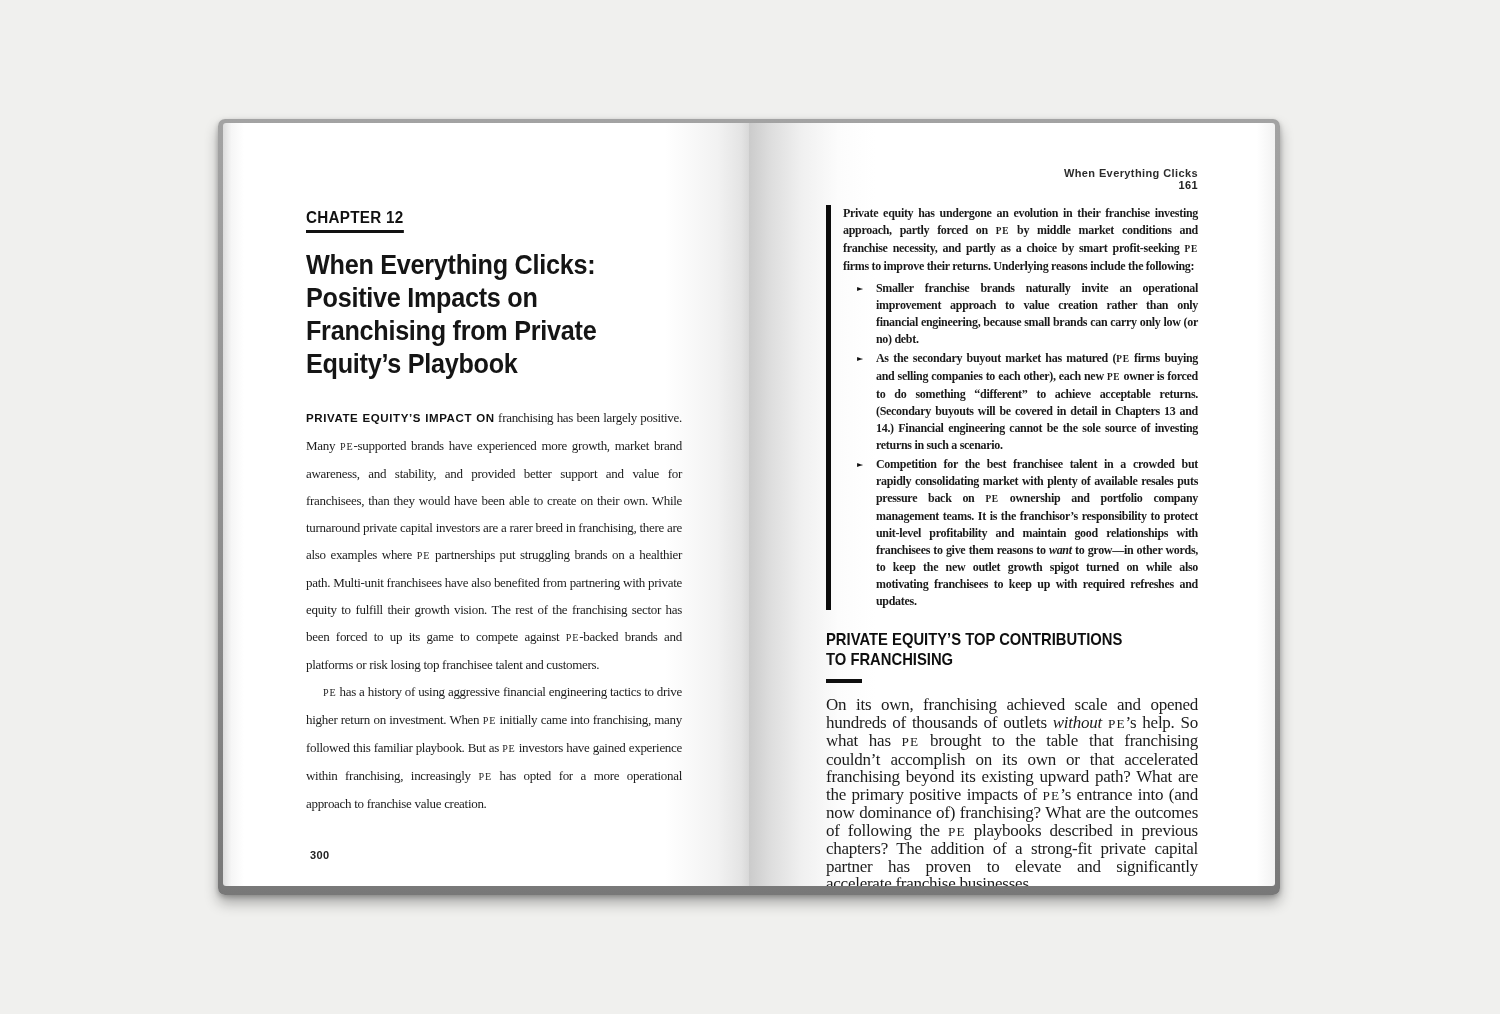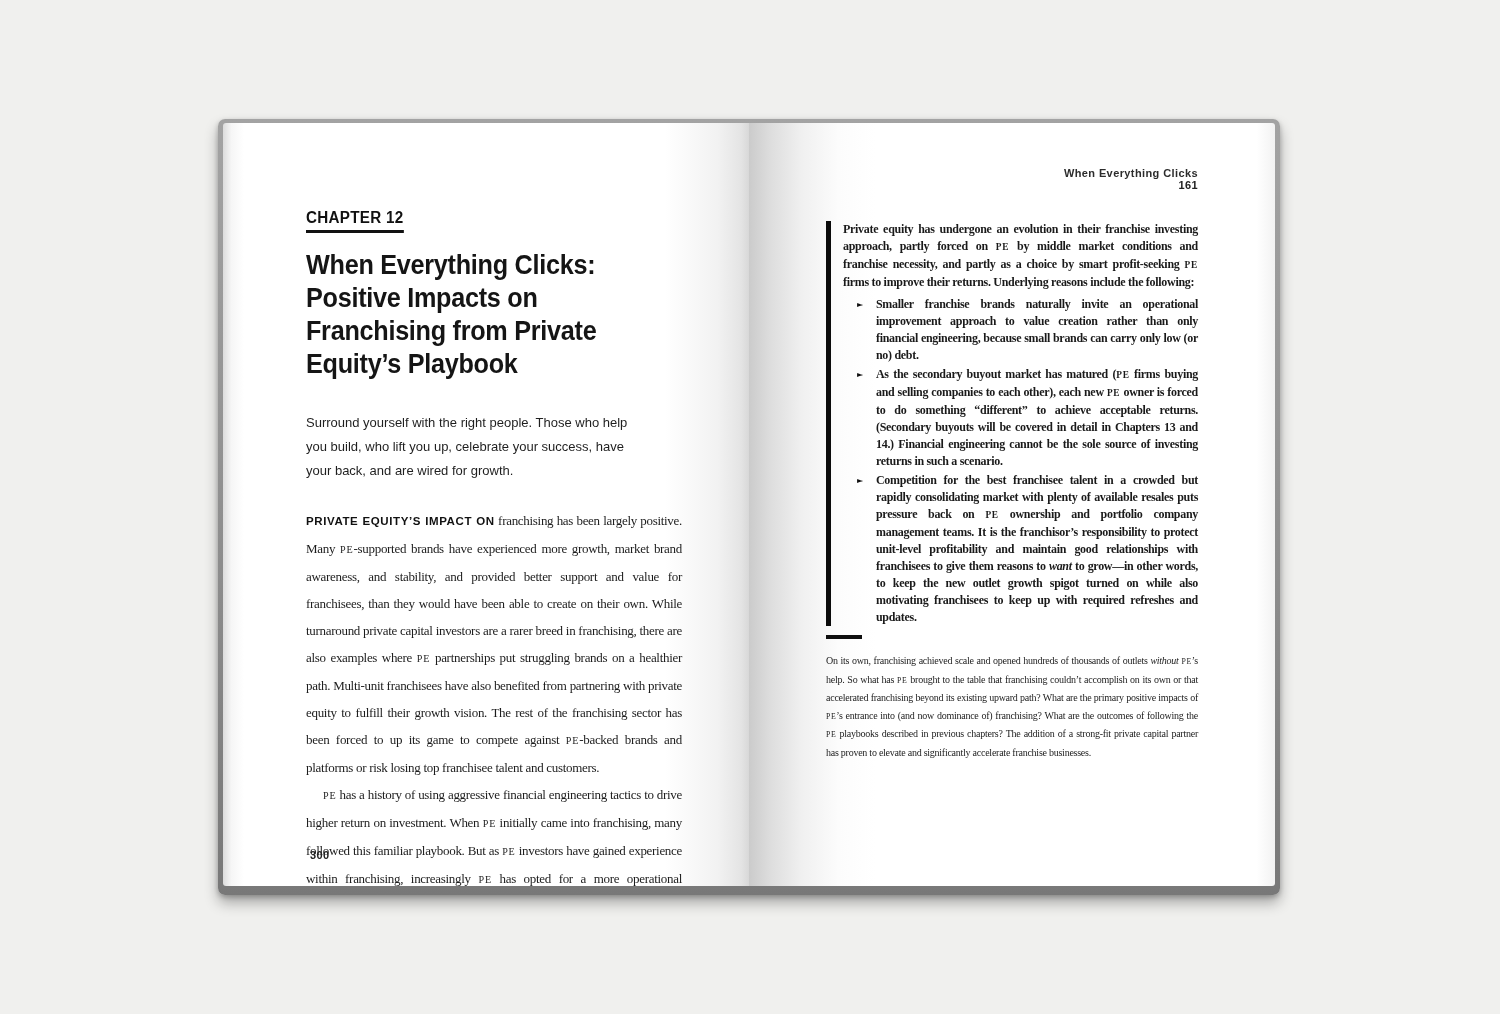--- a/index.html
+++ b/index.html
@@ -76,21 +76,21 @@
   .seg-i{font-style:italic;margin-top:32px;}
   
   .pr-head{
     position:absolute;left:77px;top:44px;width:372px;
     display:flex;justify-content:flex-end;
   }
   .running-head{
     font-size:11px;font-weight:bold;color:#2c2c2c;letter-spacing:.4px;
   }
   .folio-right{right:0;top:12px;}
-  .pr-flow{position:absolute;left:77px;top:98px;width:372px;}
+  .pr-flow{position:absolute;left:77px;top:82px;width:372px;}
   .quote{
     margin:0;padding:0 0 0 12px;
     border-left:5px solid #0b0b0b;
   }
   .quote .serif-q{
     font-size:12px;line-height:17px;font-weight:bold;
     letter-spacing:-.3px;text-align:justify;color:#1a1a1a;
   }
   .quote-intro{margin:0;}
   .bullets{list-style:none;margin:5px 0 0 0;padding:0 0 0 14px;}
@@ -105,21 +105,21 @@
   .hline{
     display:block;white-space:nowrap;
     font-size:17px;line-height:20px;font-weight:bold;color:#0f0f0f;
     transform:scaleX(.87);transform-origin:left;
   }
   .heading-rule{
     width:36px;height:4px;background:#0f0f0f;margin-top:9px;
   }
   .rbody{
     margin:13px 0 0 0;
-    font-size:10px;line-height:17.5px;letter-spacing:-.25px;
+    font-size:17px;line-height:17.5px;letter-spacing:-.25px;
     text-align:justify;
   }
 </style>
 </head>
 <body>
 
 <div class="stage">
   <div class="book">
     <div class="pages">
 
@@ -127,21 +127,20 @@
         <div class="pl-content">
           <span class="chapter-label">CHAPTER 12</span>
 
           <h1 class="title">
             <span class="tline">When Everything Clicks:</span>
             <span class="tline">Positive Impacts on</span>
             <span class="tline">Franchising from Private</span>
             <span class="tline">Equity’s Playbook</span>
           </h1>
 
-          <p class="epigraph">Surround yourself with the right people. Those who help you build, who lift you up, celebrate your success, have your back, and are wired for growth.</p>
 
           <p class="bodytext serif body-first"><span class="seg-lead">PRIVATE EQUITY’S IMPACT ON</span><span> franchising has been largely positive. Many </span><span class="seg-sc">PE</span><span>-supported brands have experienced more growth, market brand awareness, and stability, and provided better support and value for franchisees, than they would have been able to create on their own. While turnaround private capital investors are a rarer breed in franchising, there are also examples where </span><span class="seg-sc">PE</span><span> partnerships put struggling brands on a healthier path. Multi-unit franchisees have also benefited from partnering with private equity to fulfill their growth vision. The rest of the franchising sector has been forced to up its game to compete against </span><span class="seg-sc">PE</span><span>-backed brands and platforms or risk losing top franchisee talent and customers.</span></p>
 
           <p class="bodytext serif body-indent"><span class="seg-sc">PE</span><span> has a history of using aggressive financial engineering tactics to drive higher return on investment. When </span><span class="seg-sc">PE</span><span> initially came into franchising, many followed this familiar playbook. But as </span><span class="seg-sc">PE</span><span> investors have gained experience within franchising, increasingly </span><span class="seg-sc">PE</span><span> has opted for a more operational approach to franchise value creation.</span></p>
         </div>
         <span class="folio folio-left">300</span>
       </section>
 
       <section class="page page-right">
         <header class="pr-head">
@@ -162,20 +161,24 @@
                 <span class="arrow">►</span>
                 <span class="bullet-text"><span>As the secondary buyout market has matured (</span><span class="seg-sc">PE</span><span> firms buying and selling companies to each other), each new </span><span class="seg-sc">PE</span><span> owner is forced to do something “different” to achieve acceptable returns. (Secondary buyouts will be covered in detail in Chapters 13 and 14.) Financial engineering cannot be the sole source of investing returns in such a scenario.</span></span>
               </li>
               <li class="bullet serif serif-q">
                 <span class="arrow">►</span>
                 <span class="bullet-text"><span>Competition for the best franchisee talent in a crowded but rapidly consolidating market with plenty of available resales puts pressure back on </span><span class="seg-sc">PE</span><span> ownership and portfolio company management teams. It is the franchisor’s responsibility to protect unit-level profitability and maintain good relationships with franchisees to give them reasons to </span><span class="seg-i">want</span><span> to grow—in other words, to keep the new outlet growth spigot turned on while also motivating franchisees to keep up with required refreshes and updates.</span></span>
               </li>
             </ul>
           </blockquote>
 
+          <h2 class="section-heading">
+            <span class="hline">PRIVATE EQUITY’S TOP CONTRIBUTIONS</span>
+            <span class="hline">TO FRANCHISING</span>
+          </h2>
           <div class="heading-rule"></div>
 
           <p class="rbody serif"><span>On its own, franchising achieved scale and opened hundreds of thousands of outlets </span><span class="seg-i">without</span><span> </span><span class="seg-sc">PE</span><span>’s help. So what has </span><span class="seg-sc">PE</span><span> brought to the table that franchising couldn’t accomplish on its own or that accelerated franchising beyond its existing upward path? What are the primary positive impacts of </span><span class="seg-sc">PE</span><span>’s entrance into (and now dominance of) franchising? What are the outcomes of following the </span><span class="seg-sc">PE</span><span> playbooks described in previous chapters? The addition of a strong-fit private capital partner has proven to elevate and significantly accelerate franchise businesses.</span></p>
         </div>
       </section>
 
     </div>
   </div>
 </div>
 

